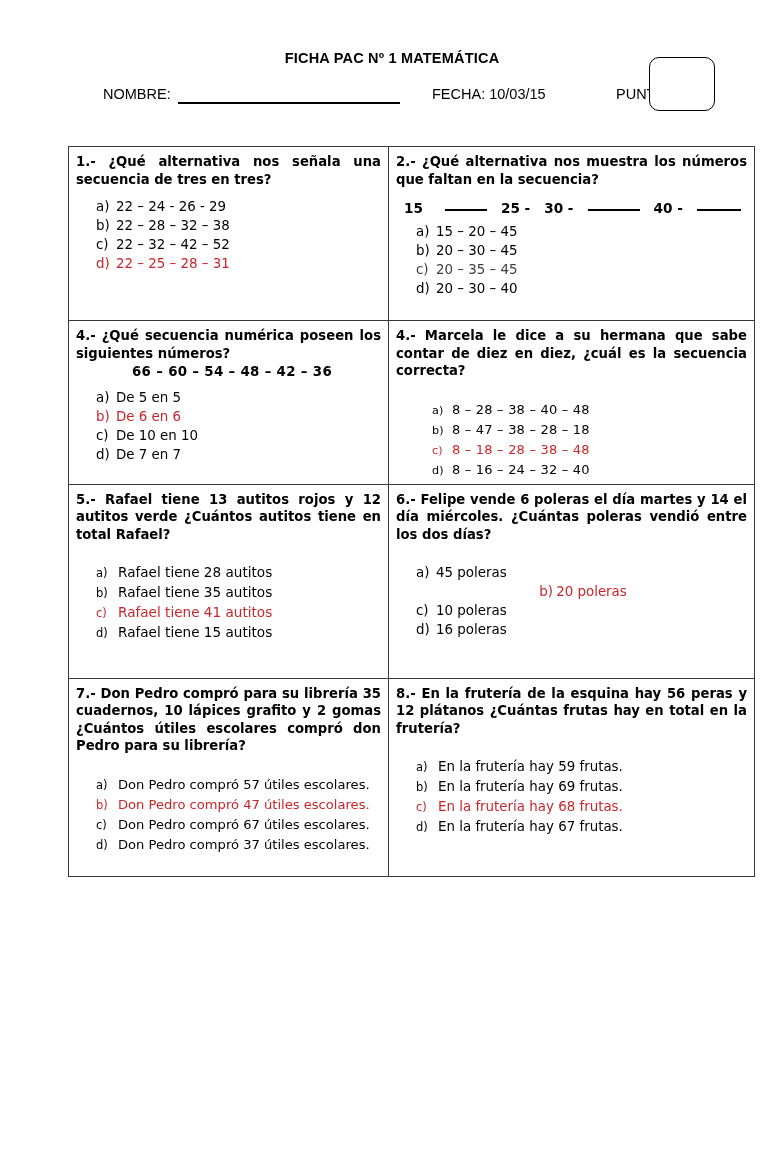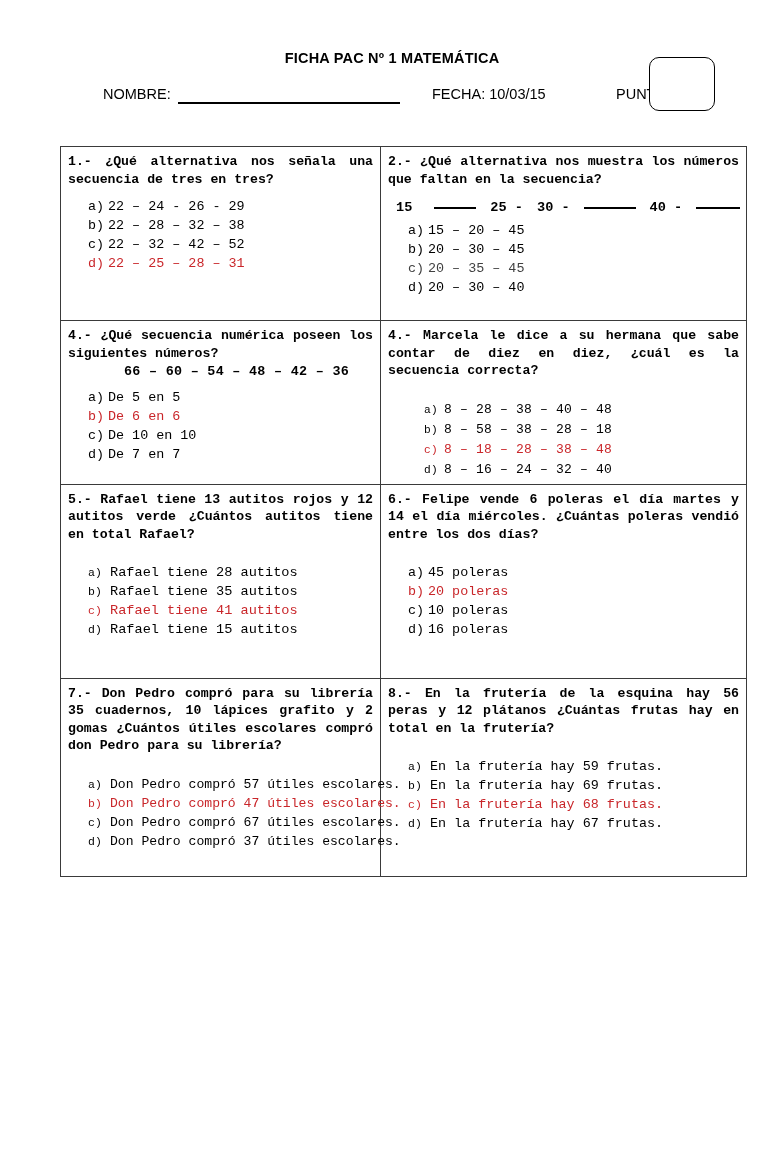--- a/index.html
+++ b/index.html
@@ -69,26 +69,25 @@
     height: 54px;
     border: 1.3px solid #000;
     border-radius: 10px;
     background: #fff;
     box-sizing: border-box;
   }
 
   
   .quiz-table {
     position: absolute;
-    left: 60px;
+    left: 68px;
     top: 146px;
     width: 686px;
     border-collapse: collapse;
     table-layout: fixed;
-    font-family: Liberation Mono, monospace;
   }
   .quiz-table td {
     border: 1.1px solid #3a3a3a;
     vertical-align: top;
     padding: 6px 7px 4px 7px;
     box-sizing: border-box;
   }
   .col-left  { width: 320px; }
   .col-right { width: 366px; }
 
@@ -216,21 +215,21 @@
         <li class="answer" style="color: rgb(201, 38, 42);"><span class="mk">b)</span><span>De 6 en 6</span></li>
         <li><span class="mk">c)</span><span>De 10 en 10</span></li>
         <li><span class="mk">d)</span><span>De 7 en 7</span></li>
       </ul>
     </td>
 
     <td class="col-right">
       <p class="q-stem">4.- Marcela le dice a su hermana que sabe contar de diez en diez, ¿cuál es la secuencia correcta?</p>
       <ul class="opts smallmark q4 roomy">
         <li><span class="mk">a)</span><span>8 – 28 – 38 – 40 – 48</span></li>
-        <li><span class="mk">b)</span><span>8 – 58 – 38 – 28 – 18</span></li>
+        <li><span class="mk">b)</span><span>8 – 47 – 38 – 28 – 18</span></li>
         <li class="answer" style="color: rgb(201, 38, 42);"><span class="mk">c)</span><span>8 – 18 – 28 – 38 – 48</span></li>
         <li><span class="mk">d)</span><span>8 – 16 – 24 – 32 – 40</span></li>
       </ul>
     </td>
   </tr>
 
   <tr class="r3">
 
     <td class="col-left">
       <p class="q-stem">5.-  Rafael tiene  13  autitos  rojos  y  12 autitos  verde  ¿Cuántos  autitos  tiene  en total Rafael?</p>
@@ -239,21 +238,21 @@
         <li><span class="mk">b)</span><span>Rafael tiene 35 autitos</span></li>
         <li class="answer" style="color: rgb(201, 38, 42);"><span class="mk">c)</span><span>Rafael tiene 41 autitos</span></li>
         <li><span class="mk">d)</span><span>Rafael tiene 15 autitos</span></li>
       </ul>
     </td>
 
     <td class="col-right">
       <p class="q-stem">6.- Felipe vende 6 poleras el día martes y 14 el día miércoles. ¿Cuántas poleras vendió entre los dos días?</p>
       <ul class="opts roomy">
         <li><span class="mk">a)</span><span>45 poleras</span></li>
-        <li class="answer" style="color: rgb(201, 38, 42);"><span class="mk">b)</span><span>20 poleras</span></li>
+        <li class="answer" style="color: rgb(201, 38, 42); text-align: center;"><span class="mk">b)</span><span>20 poleras</span></li>
         <li><span class="mk">c)</span><span>10 poleras</span></li>
         <li><span class="mk">d)</span><span>16 poleras</span></li>
       </ul>
     </td>
   </tr>
 
   <tr class="r4">
 
     <td class="col-left">
       <p class="q-stem">7.- Don Pedro compró para su librería 35 cuadernos, 10 lápices grafito y 2 gomas ¿Cuántos útiles escolares compró don Pedro para su librería?</p>

